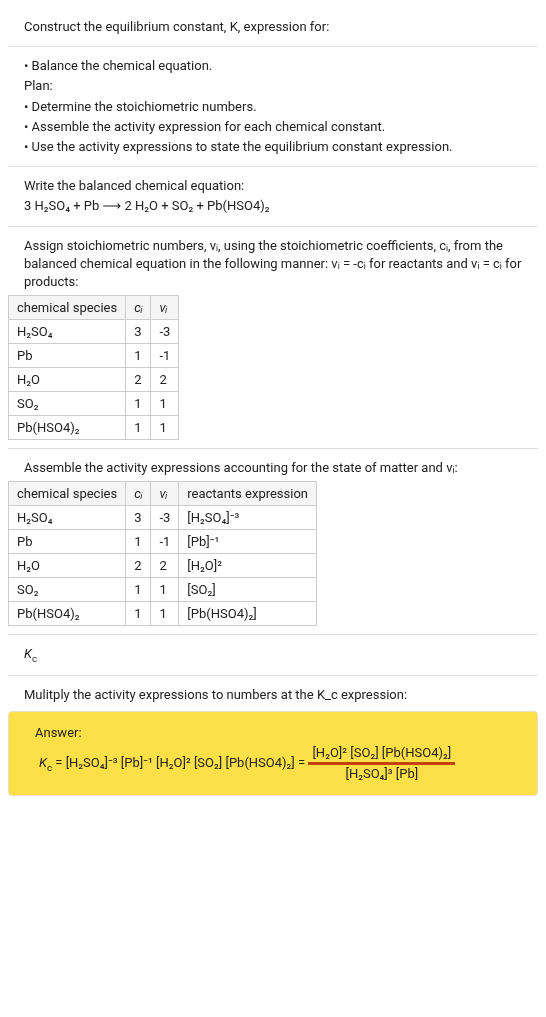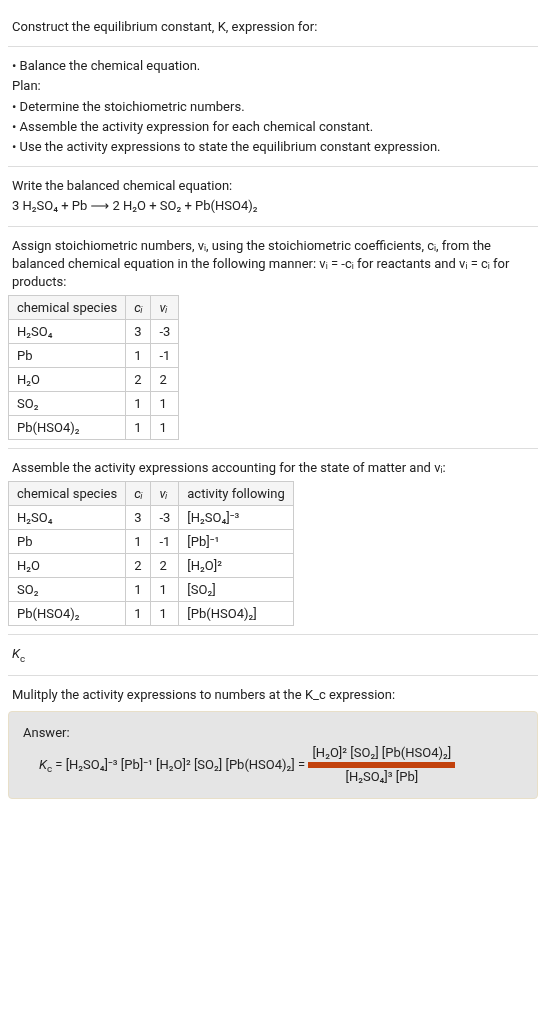--- a/index.html
+++ b/index.html
@@ -15,58 +15,58 @@
       border-bottom: 1px solid #ddd;
       padding: 8px 0;
     }
     .section:last-child {
       border-bottom: none;
     }
     .no-border {
       border-bottom: none;
     }
     p {
-      margin: 2px 4px;
+      margin: 2px 16px;
       line-height: 1.4;
     }
     table {
       border-collapse: collapse;
       margin-top: 4px;
     }
     th, td {
       border: 1px solid #ccc;
       padding: 4px 8px;
       text-align: left;
       font-weight: normal;
     }
     th {
       background: #f5f5f5;
       margin-top: 16px;
     }
     .answer-box {
-      background: #e5e5e5;
+      background: #fde047;
       border: 1px solid #e8dfc8;
       border-radius: 4px;
       padding: 10px;
       margin-top: 6px;
     }
     .math {
       font-style: italic;
     }
     sub {
       font-size: 0.75em;
     }
     .frac {
       display: inline-block;
       vertical-align: middle;
       text-align: center;
     }
     .frac .num {
       display: block;
-      border-bottom: 6px solid #c2410c;
+      border-bottom: 3px solid #c2410c;
       padding: 0 4px;
     }
     .frac .den {
       display: block;
       padding: 0 4px;
     }
     .indent {
       margin-left: 20px;
     }
   </style>
@@ -129,21 +129,21 @@
 </div>
 
 <div class="section">
   <p>Assemble the activity expressions accounting for the state of matter and νᵢ:</p>
   <table>
     <tbody>
         <tr>
       <th>chemical species</th>
       <th><span class="math">cᵢ</span></th>
       <th><span class="math">νᵢ</span></th>
-      <th>activity following</th>
+      <th>reactants expression</th>
     </tr>
     <tr>
           <td>H₂SO₄</td>
           <td>3</td>
           <td>-3</td>
           <td>[H₂SO₄]⁻³</td>
         </tr>
     <tr>
           <td>Pb</td>
           <td>1</td>

